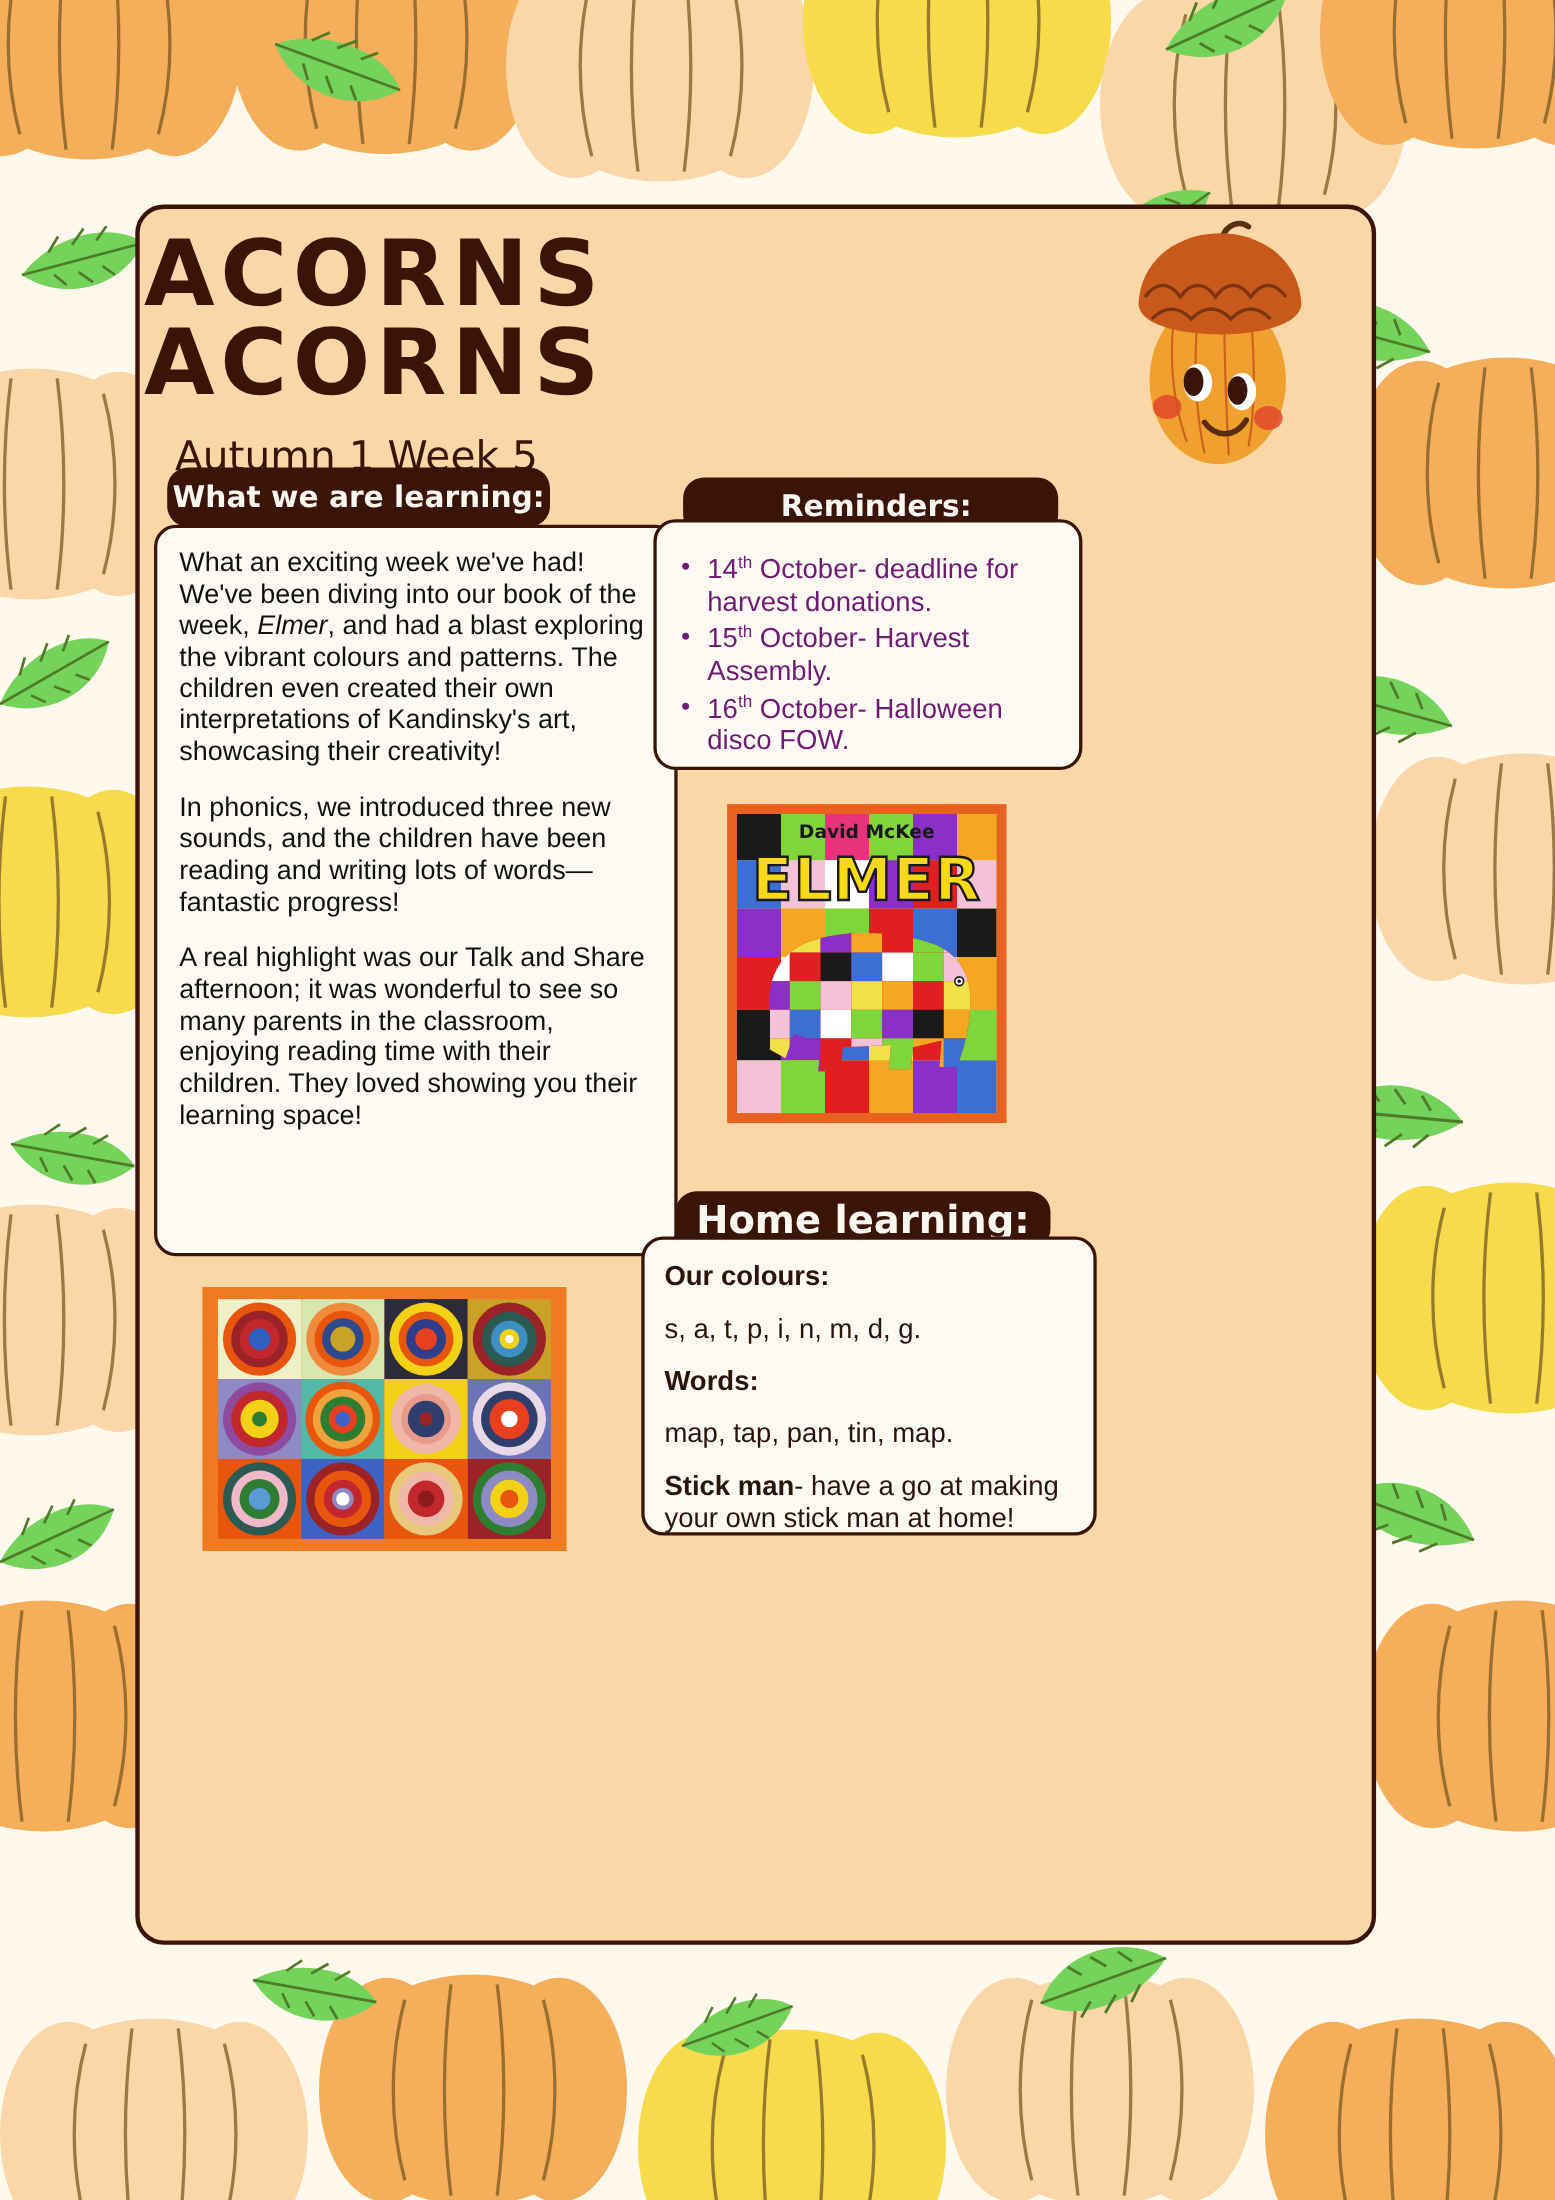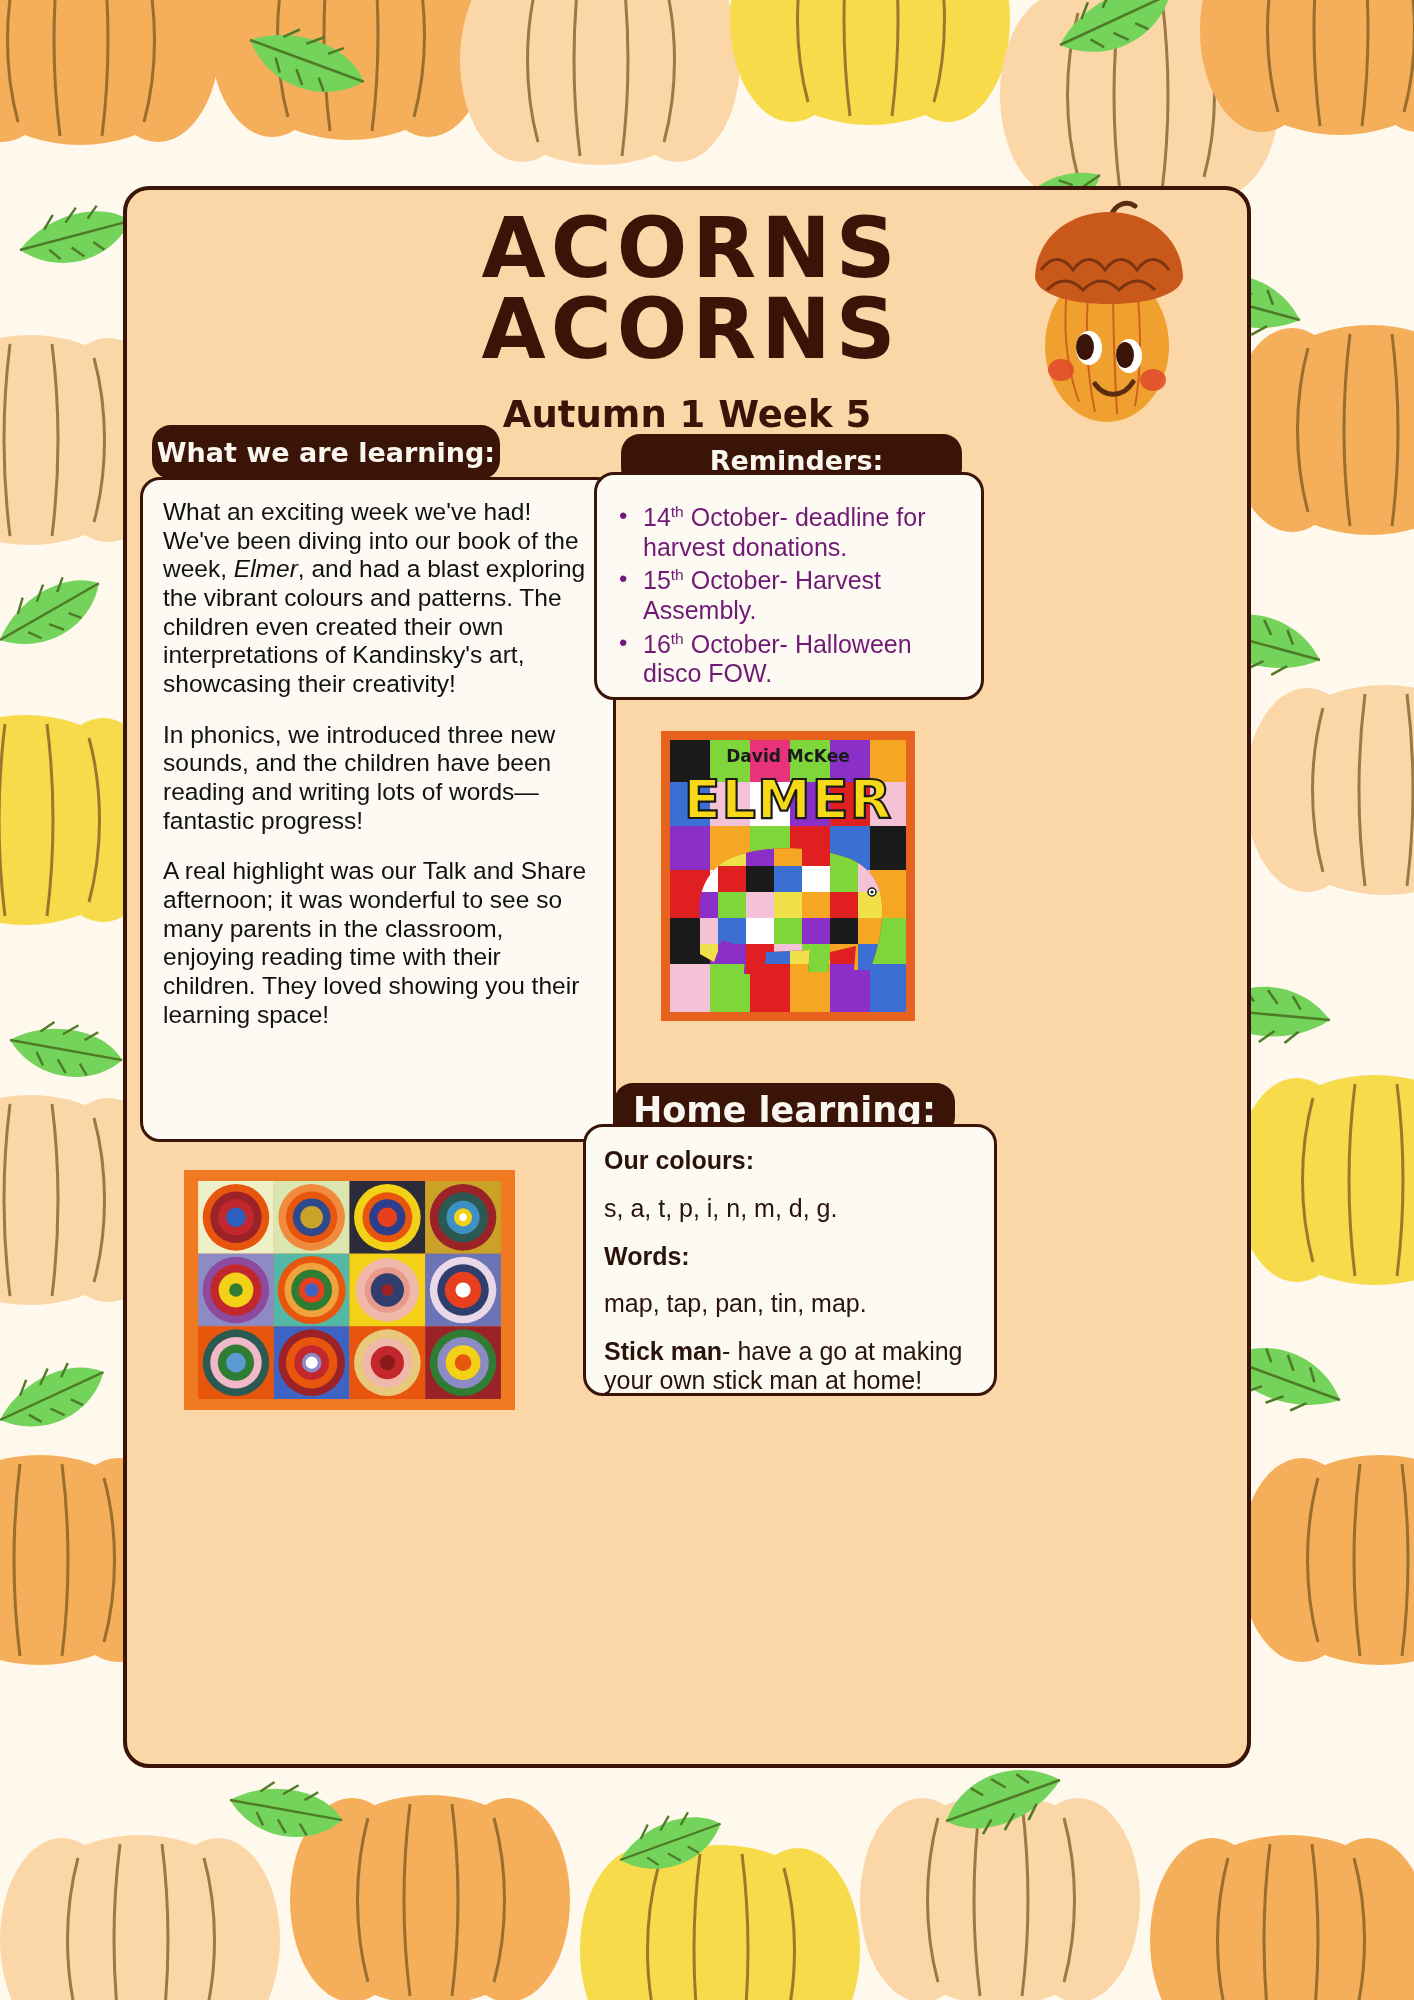--- a/index.html
+++ b/index.html
@@ -21,38 +21,38 @@
     width:1128px; height:1582px;
     background:#FBD7A8;
     border:4px solid #3B1408;
     border-radius:26px;
     z-index:2;
   }
 
   
   .title-wrap{
     position:absolute; left:0; top:22px; width:100%;
-    text-align:center;
   }
   .title{
     font-family:"DejaVu Sans", sans-serif;
     font-weight:bold;
     font-size:83px;
     line-height:0.98;
     letter-spacing:5px;
     color:#3B1408;
     padding-left:8px;
   }
   .subtitle{
     font-family:"DejaVu Sans", sans-serif;
-    font-weight:bold;
+    font-weight:normal;
     font-size:37px;
     color:#3B1408;
     margin-top:22px;
     letter-spacing:0px;
+    padding-left:36px;
   }
 
   
   .acorn{ position:absolute; left:1019px; top:198px; width:180px; height:230px; z-index:3; }
 
   
   .pill{
     position:absolute;
     background:#3B1408;
     border-radius:19px;

